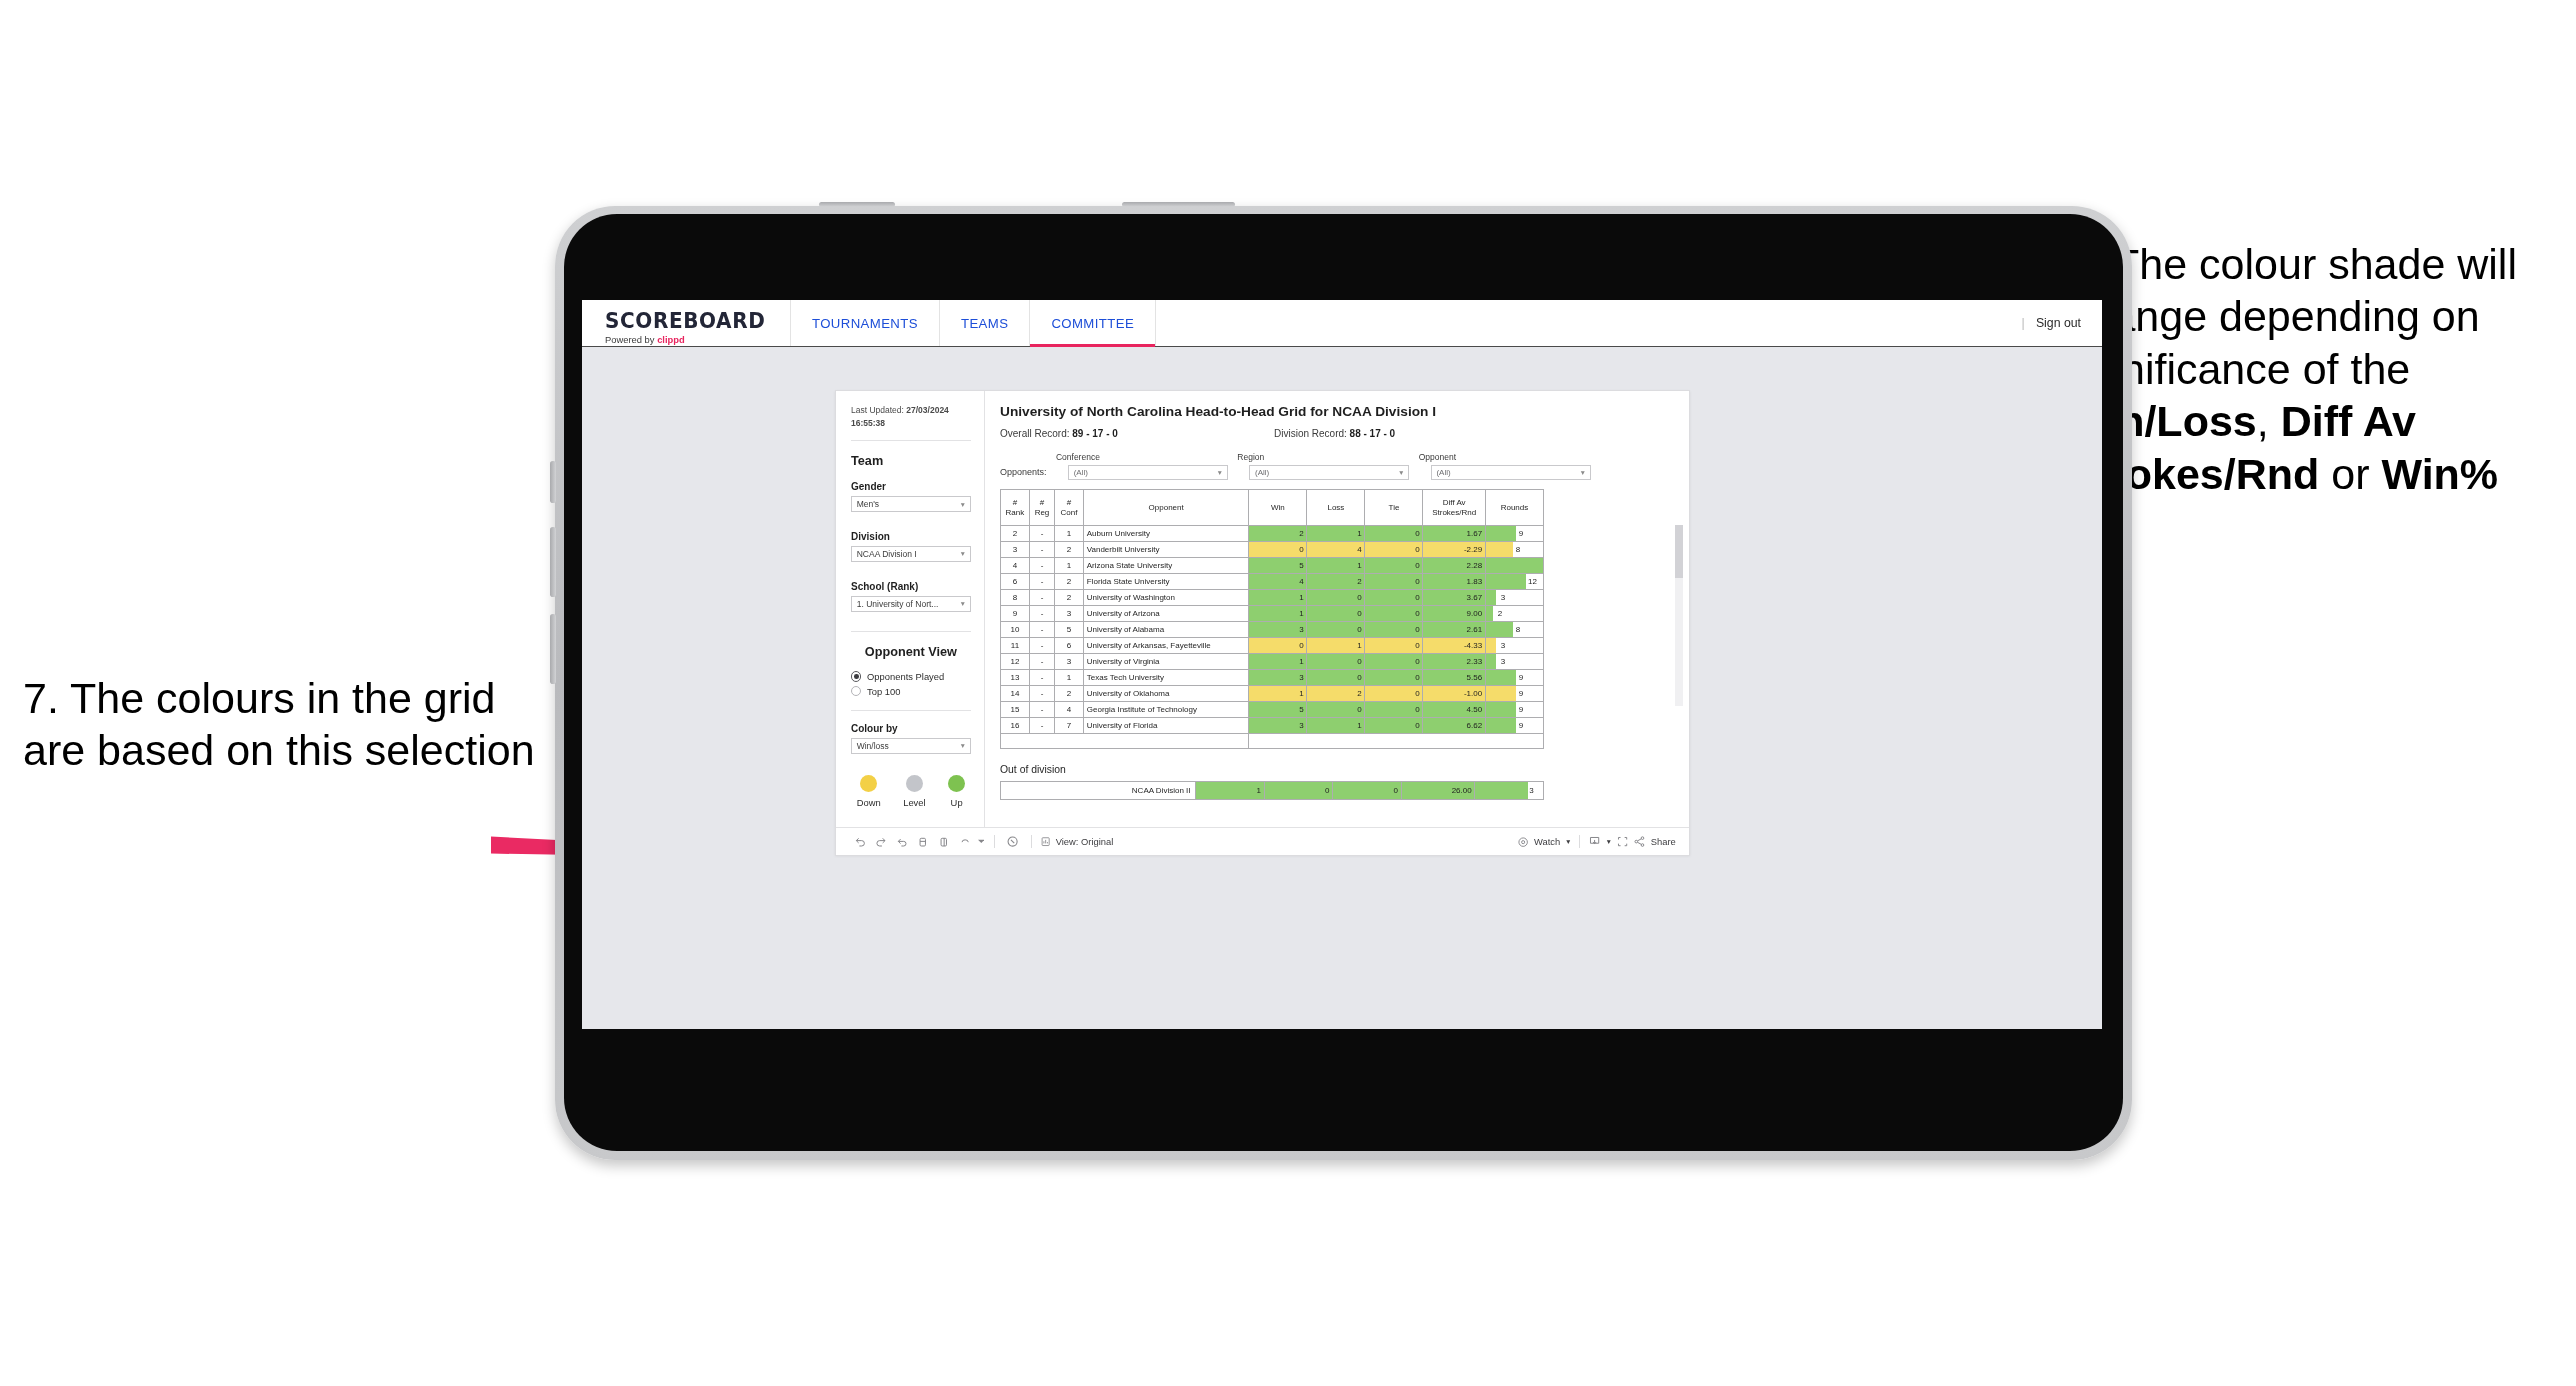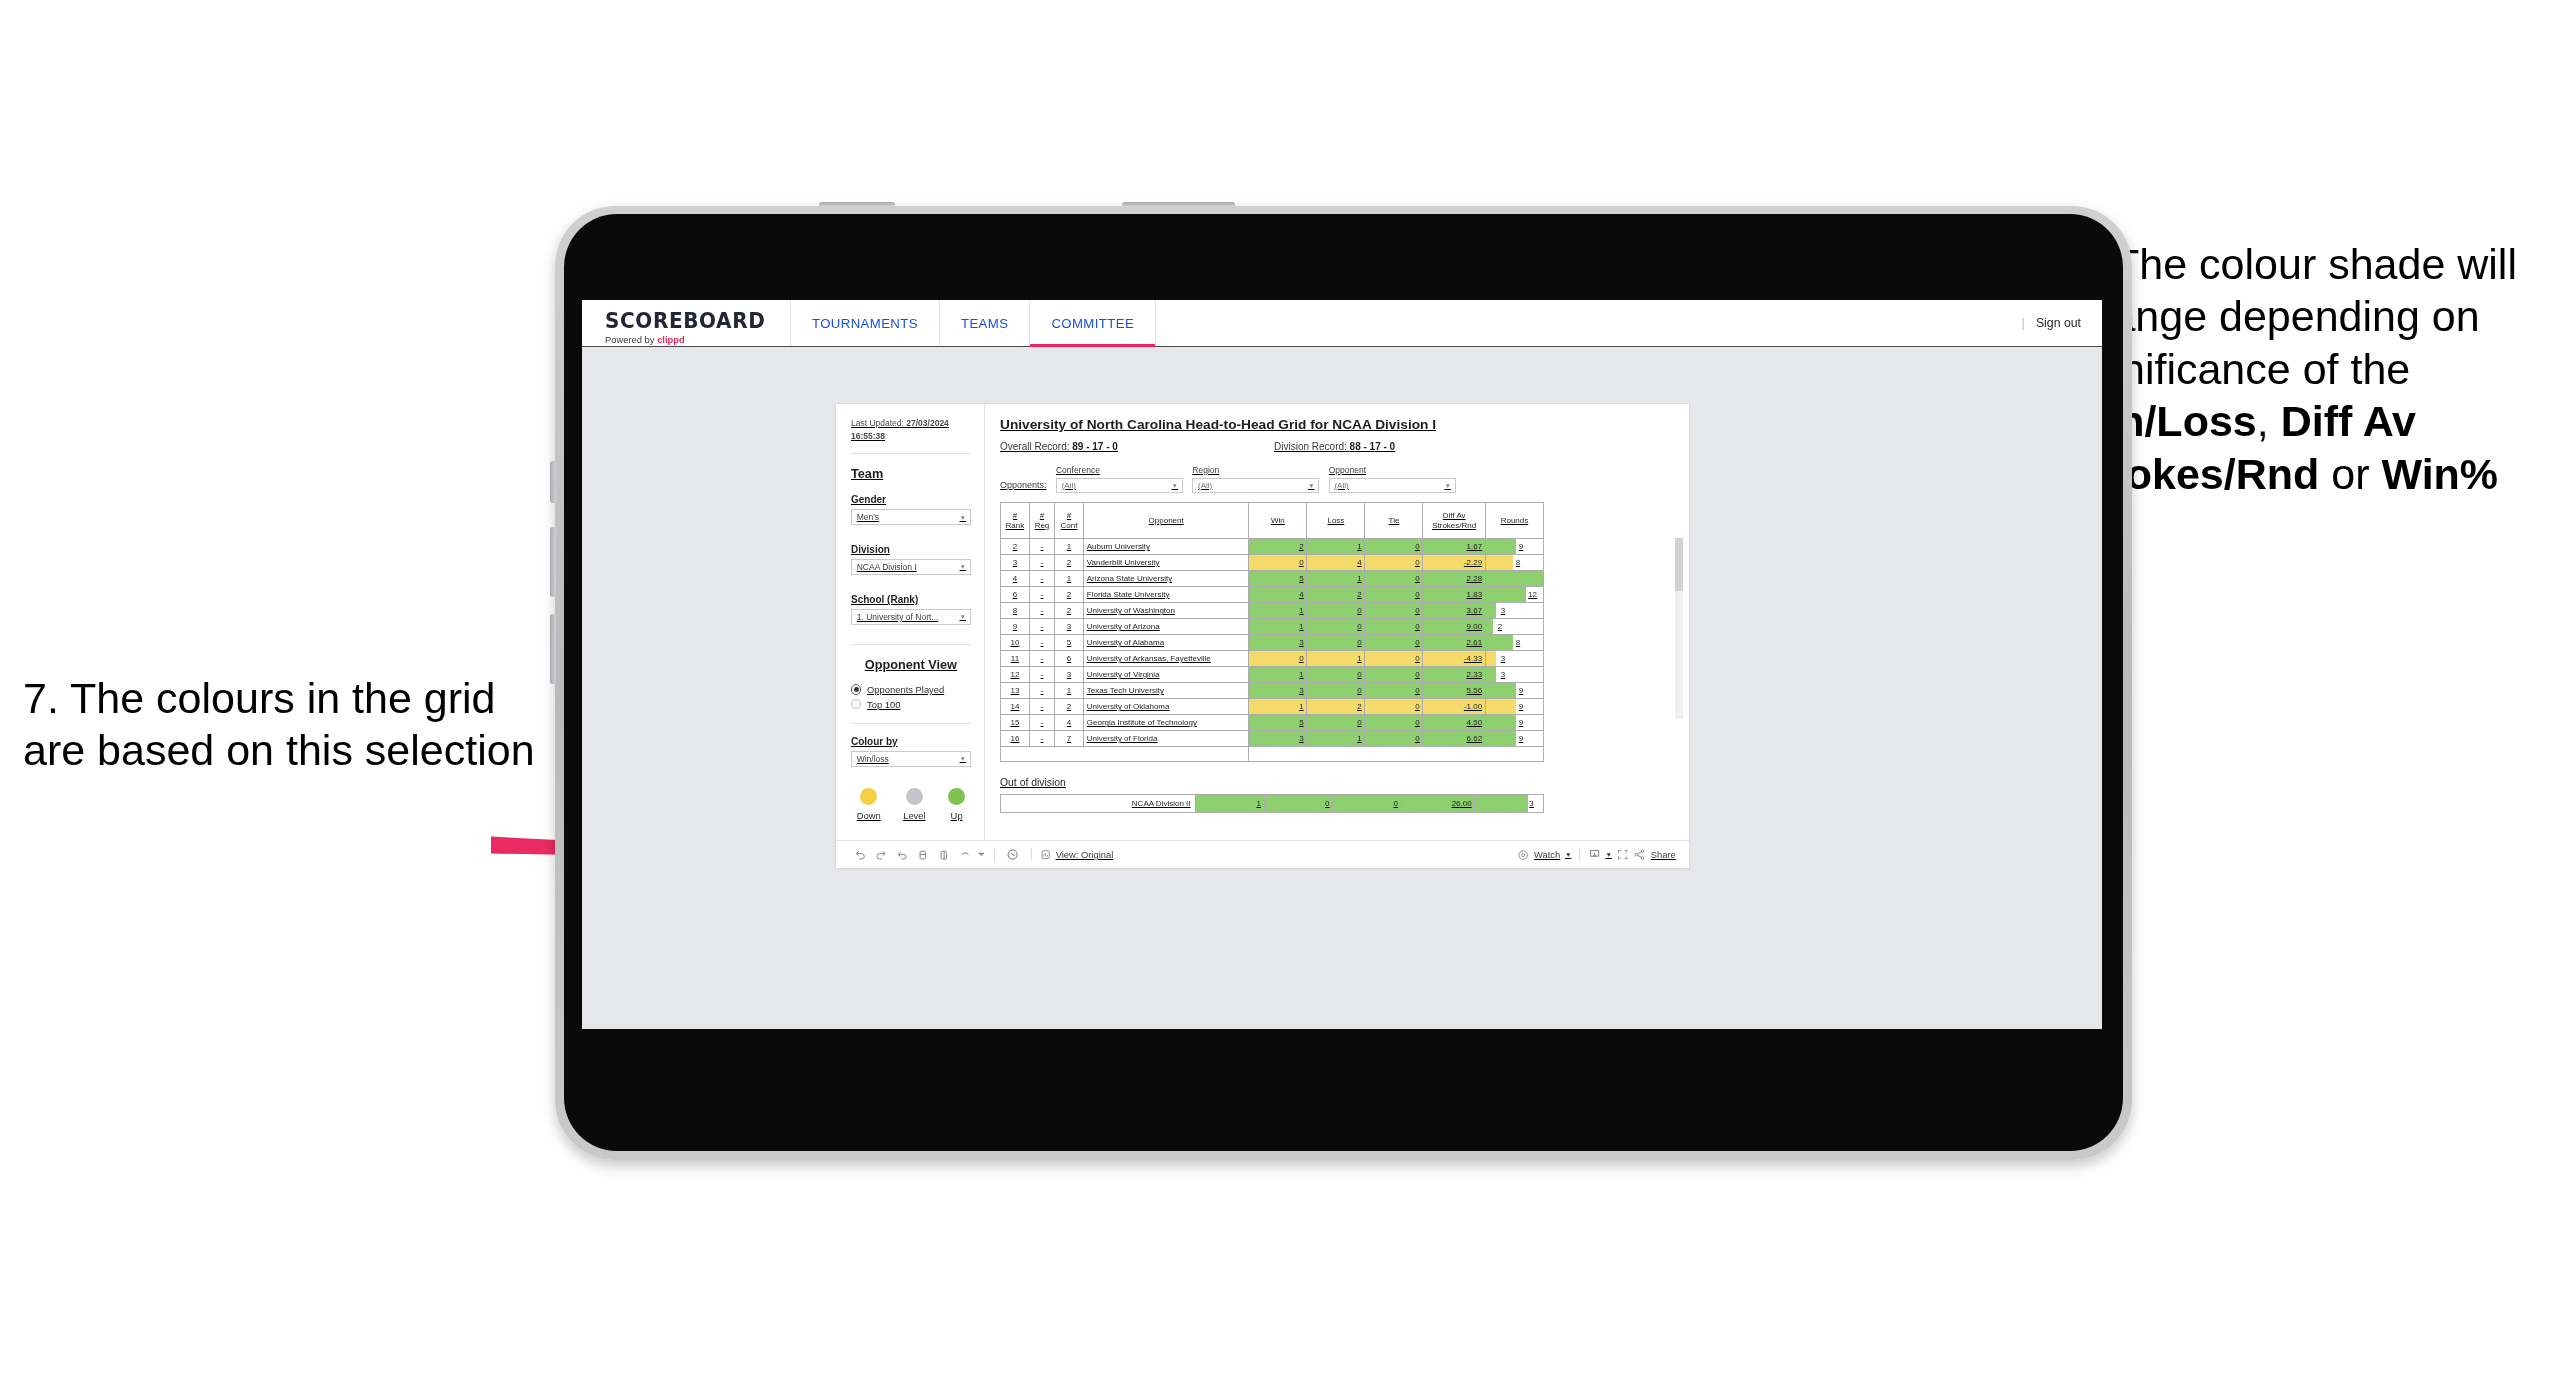--- a/index.html
+++ b/index.html
@@ -106,21 +106,21 @@
   .subnav {
     height: 34px; background: #f7f7f8;
     display: flex; align-items: center;
     padding-left: 21px; gap: 26.4px;
     border-bottom: 0.9px solid #e0e0e2;
   }
   .subnav-item { font-size: 11.8px; color: #2b2b2b; letter-spacing: 0.3px; cursor: pointer; }
   .subnav-item.active { color: #e8245e; }
 
   
-  .stage { padding: 56px 0 0 253px; text-decoration: underline; }
+  .stage { padding: 43px 0 0 253px; }
   .workbook {
     width: 855px; background: #ffffff;
     border: 0.9px solid #dcdcdf;
     box-shadow: 0 0.9px 2.8px rgba(0,0,0,.07);
     display: flex; flex-direction: column;
   }
   .wb-body { display: flex; }
 
   
   .sidebar {
@@ -162,24 +162,24 @@
   .viz-title { font-size: 13.7px; font-weight: bold; color: #1f1f1f; margin-bottom: 8.5px; }
   .records { display: flex; font-size: 10px; color: #3a3a3a; margin-bottom: 13.2px; }
   .records .rec1 { width: 274px; }
   .records b { font-weight: bold; color: #1f1f1f; }
 
   .filters { display: flex; align-items: flex-end; gap: 9.4px; margin-bottom: 9.4px; }
   .filters-label { font-size: 9px; color: #3a3a3a; padding-bottom: 2.8px; }
   .filter { }
   .filter-label { font-size: 8.5px; color: #3a3a3a; margin-bottom: 2.8px; }
   .filter-field {
-    height: 15px; width: 127px;
+    height: 15px; width: 160px;
     border: 0.9px solid #c9c9cc; background: #fff;
     display: flex; align-items: center; justify-content: space-between;
-    padding: 0 3.8px 0 4.7px; font-size: 8px; color: #6d6d70; cursor: pointer;
+    padding: 0 3.8px 0 4.7px; font-size: 8px; color: #6d6d70; cursor: pointer; margin-left: 12px;
   }
 
   
   .grid-wrap { position: relative; }
   table.grid { border-collapse: collapse; width: 544px; table-layout: fixed; }
   table.grid th, table.grid td {
     border: 0.9px solid #adadb0; font-size: 8px; color: #1f1f1f;
     height: 15px; padding: 0 2.8px; overflow: hidden; white-space: nowrap;
   }
   table.grid thead th {

